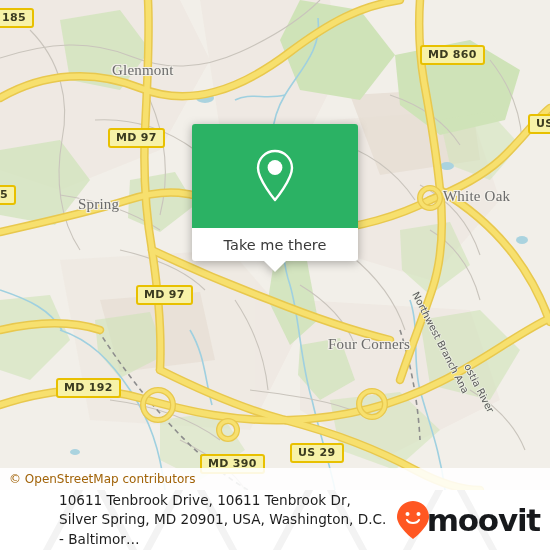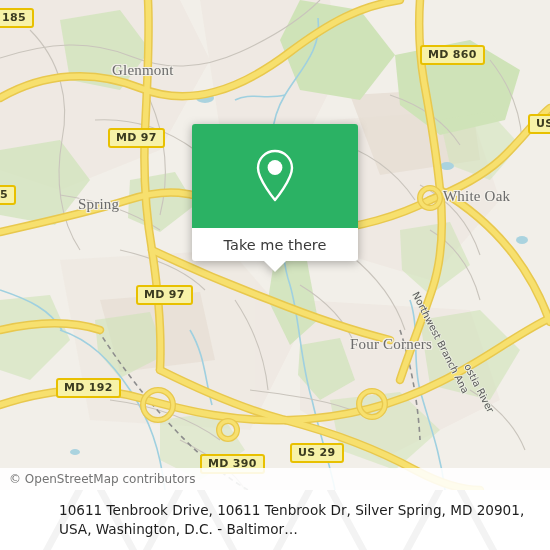--- a/index.html
+++ b/index.html
@@ -59,21 +59,21 @@
     text-shadow: 1px 0 #eef0e6, -1px 0 #eef0e6, 0 1px #eef0e6, 0 -1px #eef0e6;
   }
 
   
   #attrib {
     position: absolute; left: 0; top: 468px; width: 550px; height: 22px;
     background: rgba(255,255,255,.88);
     display: flex; align-items: center;
     padding-left: 9px;
     font-family: "DejaVu Sans", sans-serif;
-    font-size: 12px; color: #737373;
+    font-size: 12px; color: #a16207;
   }
 
   
   #card {
     position: absolute; left: 192px; top: 124px;
     width: 166px;
     filter: drop-shadow(0 2px 5px rgba(0,0,0,.30));
   }
   #card-top {
     background: #2bb264;
@@ -273,21 +273,21 @@
           <circle cx="372" cy="404" r="13"></circle>
           <circle cx="228" cy="430" r="9"></circle>
           <circle cx="430" cy="198" r="10"></circle>
         </g>
       </g>
     </svg>
 
     <div class="place-label" style="left:112px; top:62px;">Glenmont</div>
     <div class="place-label" style="left:78px; top:196px;">Spring</div>
     <div class="place-label" style="left:443px; top:188px; width:64px;">White Oak</div>
-    <div class="place-label" style="left:328px; top:336px; width:76px;margin-left:22px;">Four Corners</div>
+    <div class="place-label" style="left:328px; top:336px; width:76px;">Four Corners</div>
 
     <div class="shield" style="left:-6px; top:8px;">185</div>
     <div class="shield" style="left:420px; top:45px;">MD 860</div>
     <div class="shield" style="left:108px; top:128px;">MD 97</div>
     <div class="shield" style="left:528px; top:114px;">US</div>
     <div class="shield" style="left:-8px; top:185px;">5</div>
     <div class="shield" style="left:136px; top:285px;">MD 97</div>
     <div class="shield" style="left:56px; top:378px;">MD 192</div>
     <div class="shield" style="left:290px; top:443px;">US 29</div>
     <div class="shield" style="left:177px; top:454px;margin-left:23px;">MD 390</div>
@@ -318,15 +318,24 @@
       <g stroke="#333" fill="none" stroke-width="7">
         <path d="M20 150 L90 20 L160 150"></path>
         <path d="M120 150 L190 20 L260 150"></path>
         <path d="M250 150 L320 20 L390 150"></path>
         <path d="M380 150 L450 20 L520 150"></path>
       </g>
     </svg>
 
     <div id="footer-text">10611 Tenbrook Drive, 10611 Tenbrook Dr, Silver Spring, MD 20901, USA, Washington, D.C. - Baltimor…</div>
 
+    <div id="brand">
+      <svg width="34" height="40" viewBox="0 0 34 40">
+        <path d="M17 1 C8.2 1 1 8.2 1 17 C1 27 17 39 17 39 C17 39 33 27 33 17 C33 8.2 25.8 1 17 1 Z" fill="#ff5722"></path>
+        <circle cx="11.5" cy="14" r="2" fill="#ffffff"></circle>
+        <circle cx="22.5" cy="14" r="2" fill="#ffffff"></circle>
+        <path d="M11 20 C13 24 21 24 23 20" fill="none" stroke="#ffffff" stroke-width="2" stroke-linecap="round"></path>
+      </svg>
+      <span id="brand-word">moovit</span>
+    </div>
   </div>
 
 </div>
 
 </body></html>

